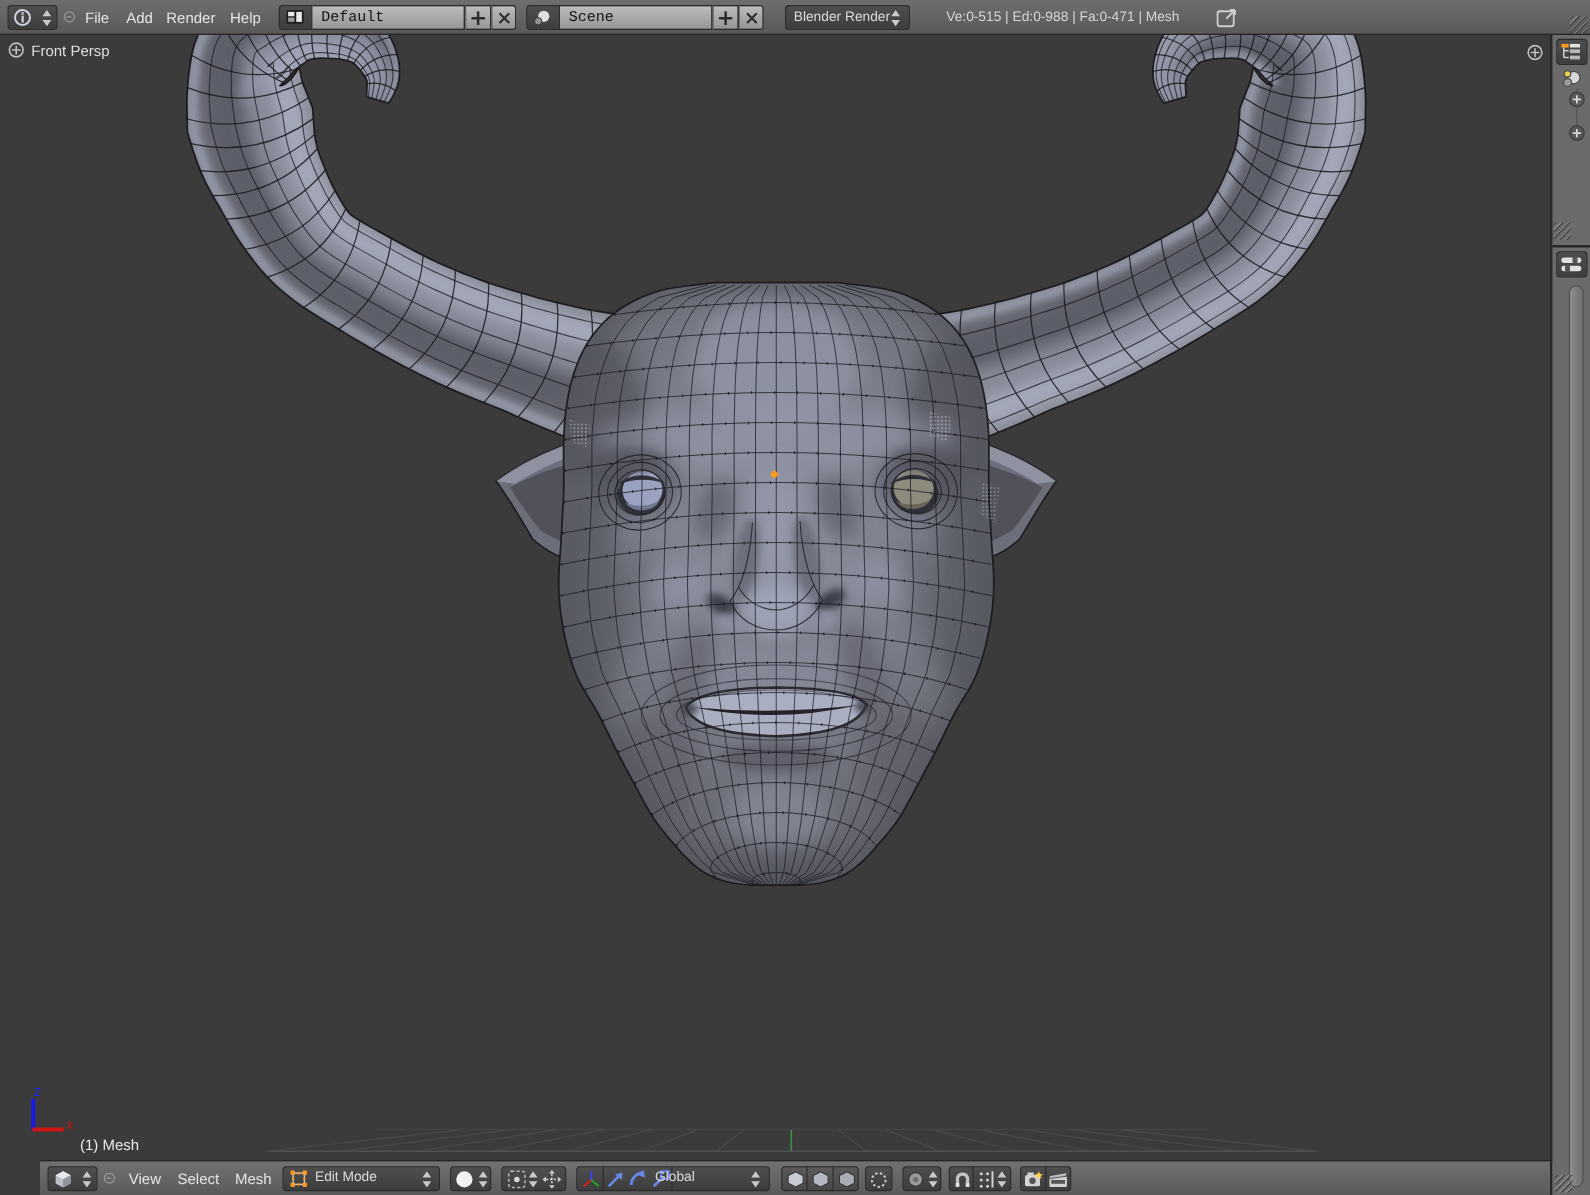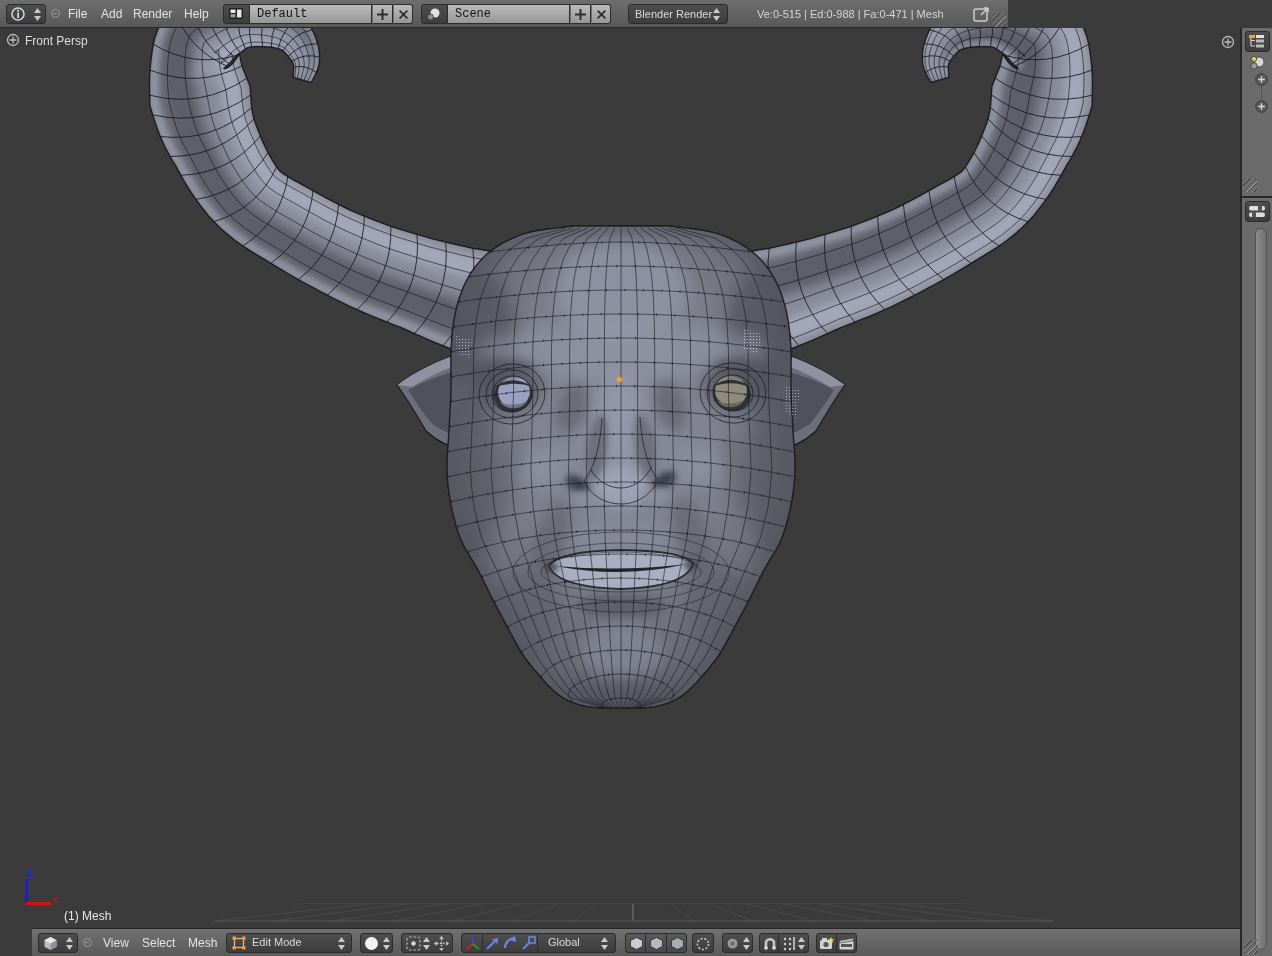--- a/index.html
+++ b/index.html
@@ -1,17 +1,17 @@
 <!DOCTYPE html>
 <html><head><meta charset="utf-8"><style>
 * { margin:0; padding:0; box-sizing:border-box; }
 html,body { width:1272px; height:956px; overflow:hidden; background:#3b3b3b;
   font-family:"Liberation Sans", sans-serif; }
 .abs { position:absolute; }
-.bar { position:absolute; left:0; width:1008px; height:28px;
+.bar { position:absolute; left:0; width:1272px; height:28px;
   background:linear-gradient(#6e6e6e,#595959);
   border-bottom:1px solid #262626; }
 .btm { position:absolute; left:0; width:1240px; height:28px; top:928px;
   background:linear-gradient(#717171,#5a5a5a);
   border-top:1px solid #262626;margin-left:32px; }
 .mnu { position:absolute; top:7px; font-size:12px; color:#e4e4e4; }
 .dk { position:absolute; height:20px; top:4px; background:linear-gradient(#4e4e4e,#3d3d3d);
   border:1px solid #2c2c2c; border-radius:3px; }
 .lt { position:absolute; height:20px; top:4px; background:linear-gradient(#bcbcbc,#969696);
   border:1px solid #2c2c2c; }
@@ -315,21 +315,21 @@
       <path d="M13,2 L12.5,8 L7,3.5 Z" fill="#6888e8"></path>
     </svg>
     <svg class="abs" style="left:471px;top:7px" width="15" height="15">
       <path d="M2,12 A10,10 0 0,1 12,2" stroke="#6888e8" stroke-width="2.2" fill="none"></path>
       <path d="M13,6 L12,0 L7,4 Z" fill="#6888e8"></path>
     </svg>
     <svg class="abs" style="left:489px;top:7px" width="15" height="15">
       <path d="M2,13 L9,6" stroke="#6888e8" stroke-width="2"></path>
       <rect x="8" y="1" width="6" height="6" fill="none" stroke="#6888e8" stroke-width="1.6"></rect>
     </svg>
-    <div class="dktxt" style="left:516px;top:7px">Global</div>
+    <div class="dktxt" style="left:492px;top:7px">Global</div>
     <svg class="abs" style="left:568px;top:7px" width="9" height="15">
       <path d="M1,6 L4.5,1 L8,6 Z M1,9 L4.5,14 L8,9 Z" fill="#c9c9c9"></path>
     </svg>
     <div class="dk" style="left:593px;width:62px;background:linear-gradient(#5a5a5a,#474747)"></div>
     <div class="abs" style="left:613px;top:4px;width:1px;height:20px;background:#2e2e2e"></div>
     <div class="abs" style="left:634px;top:4px;width:1px;height:20px;background:#2e2e2e"></div>
     <svg class="abs" style="left:598px;top:8px" width="13" height="13">
       <path d="M6.5,0.5 L12.5,3.5 L12.5,9.5 L6.5,12.5 L0.5,9.5 L0.5,3.5 Z" fill="#c8ccd4" stroke="#2a2a2a" stroke-width="0.8"></path>
     </svg>
     <svg class="abs" style="left:618px;top:8px" width="13" height="13">

